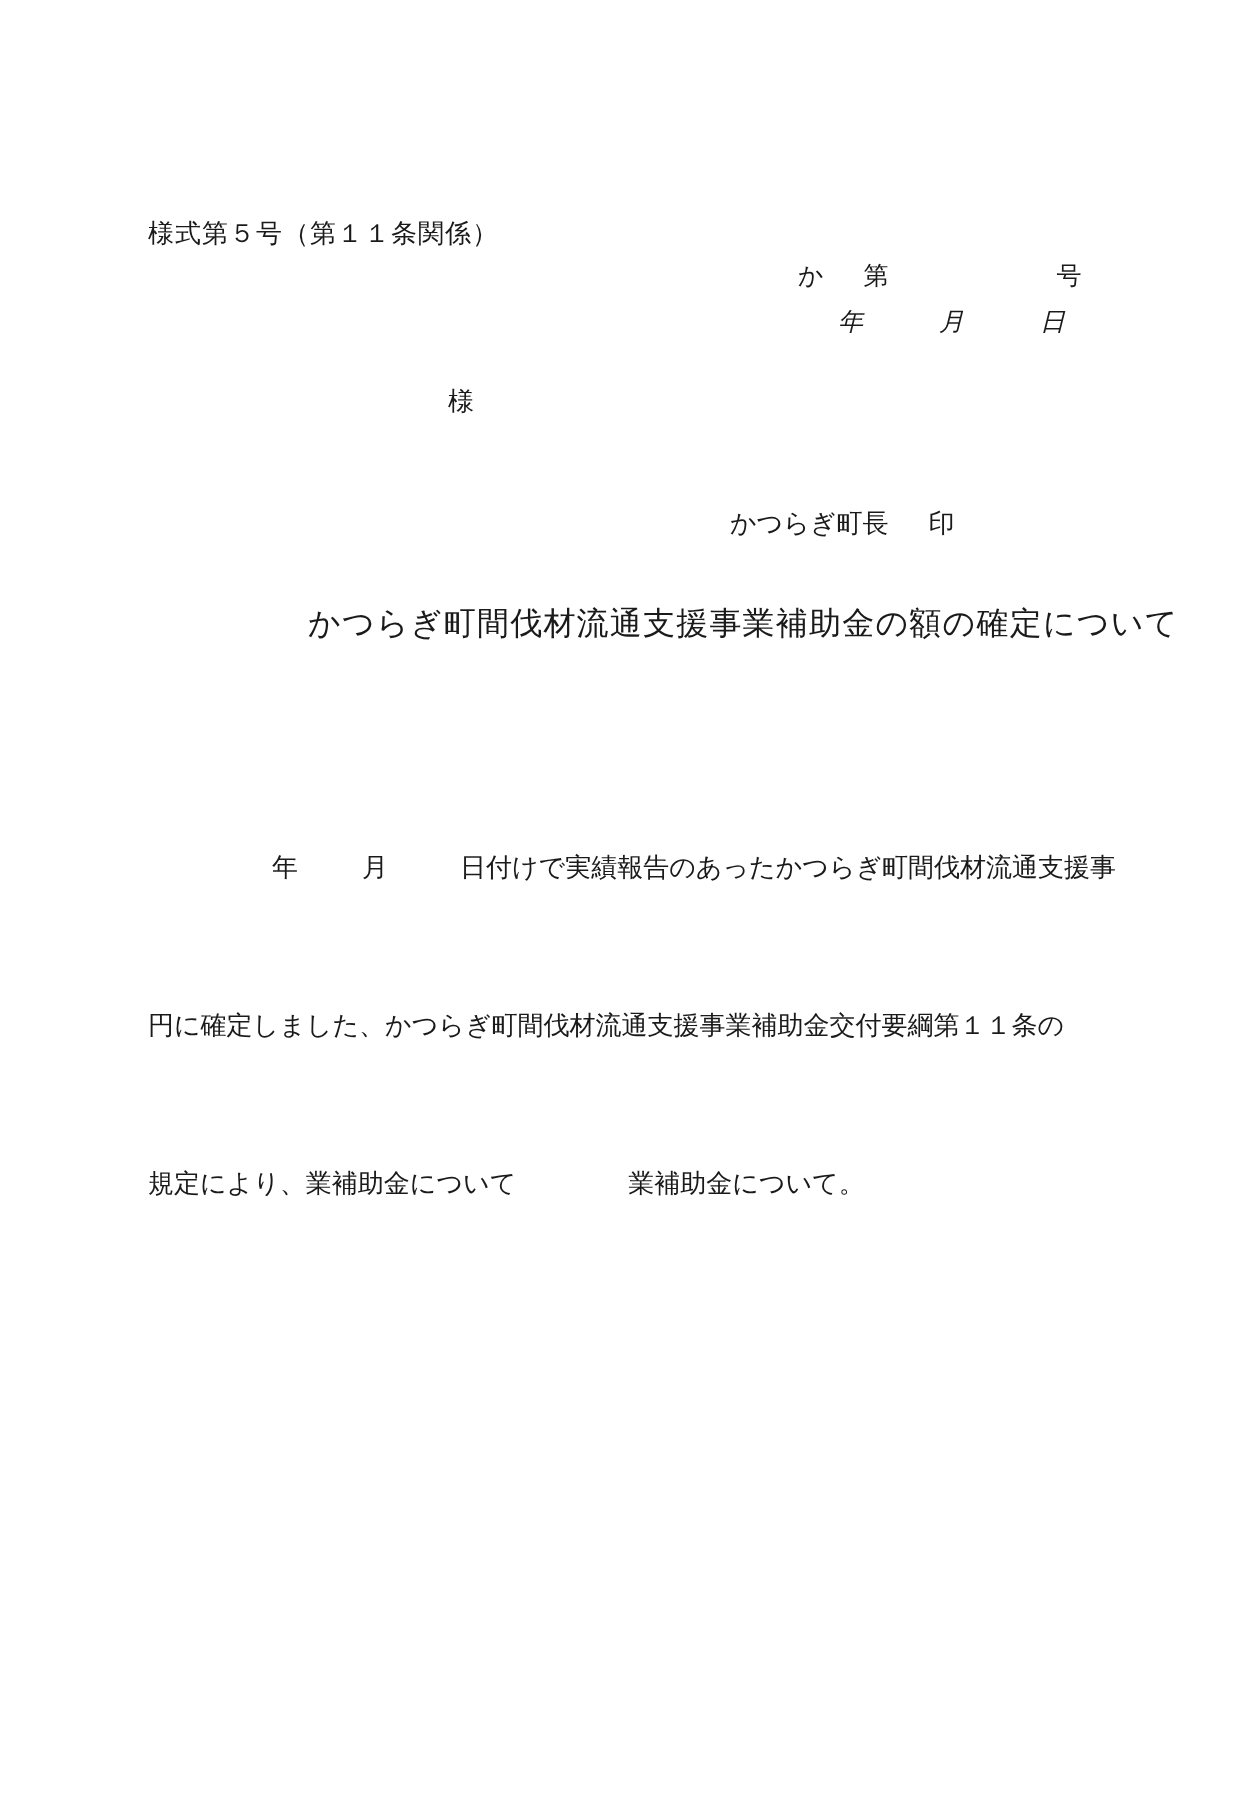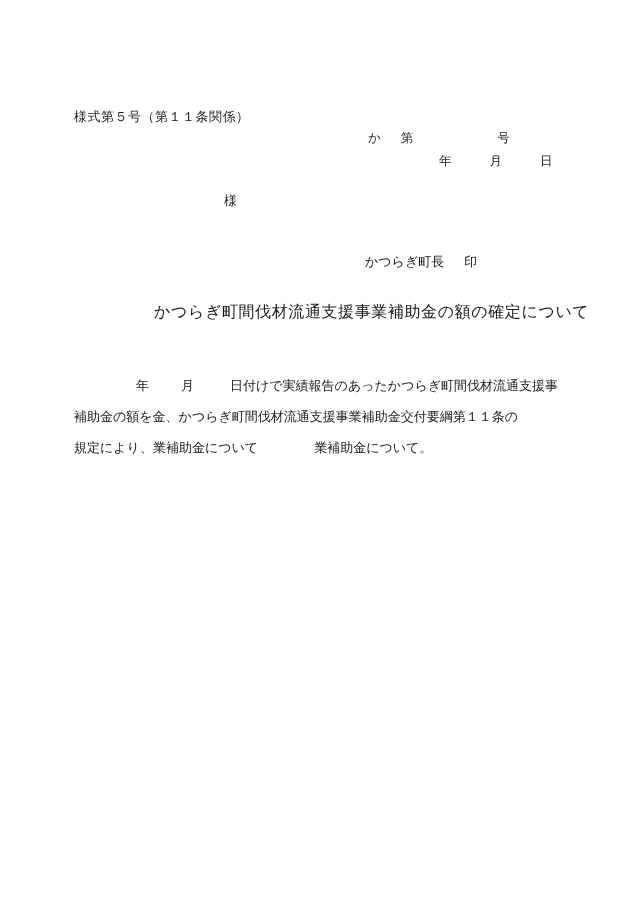--- a/index.html
+++ b/index.html
@@ -24,37 +24,38 @@
   .form-id {
     position: absolute;
     left: 74px;
     top: 108px;
     font-size: 13px;
     letter-spacing: 0.5px;
     white-space: nowrap;
   }
   .doc-number-row {
     position: absolute;
-    left: 368px;
+    left: 399px;
     top: 130px;
     font-size: 12.5px;
     white-space: nowrap;
     text-align: right;
   }
   .doc-number-row .label-ka { display: inline-block; }
   .doc-number-row .label-dai { display: inline-block; margin-left: 20px; }
   .doc-number-row .blank-num { display: inline-block; width: 84px; }
   .doc-number-row .label-go { display: inline-block; }
 
   .date-row {
     position: absolute;
-    left: 439px;
+    left: 419px;
     top: 153px;
     font-size: 12.5px;
     white-space: nowrap;
+    font-style: italic;
   }
   .date-row .seg { display: inline-block; }
   .date-row .gap-a { display: inline-block; width: 38px; }
   .date-row .gap-b { display: inline-block; width: 38px; }
 
   .addressee-row {
     position: absolute;
     left: 224px;
     top: 192px;
     font-size: 13px;
@@ -83,20 +84,21 @@
   .body-block {
     position: absolute;
     left: 74px;
     top: 370px;
     width: 484px;
     font-size: 13px;
     line-height: 31px;
   }
   .body-line {
     white-space: nowrap;
+    margin-top: 48px;
   }
   .indent-lg { display: inline-block; width: 62px; }
   .blank-sm { display: inline-block; width: 32px; }
   .blank-md { display: inline-block; width: 36px; }
   .blank-amount { display: inline-block; width: 56px; }
 </style>
 </head>
 <body>
 
 <div class="page">
@@ -118,19 +120,19 @@
   <div class="issuer-row">
     <span>かつらぎ町長</span><span class="seal">印</span>
   </div>
 
   <div class="doc-title">かつらぎ町間伐材流通支援事業補助金の額の確定について</div>
 
   <div class="body-block">
     <div class="body-line">
       <span class="indent-lg"></span><span>年</span><span class="blank-sm"></span><span>月</span><span class="blank-md"></span><span>日付けで実績報告のあったかつらぎ町間伐材流通支援事</span>
     </div>
-    <div class="body-line">補助金の額を金、かつらぎ町間伐材流通支援事業補助金交付要綱第１１条の</div>
+    <div class="body-line">円に確定しました、かつらぎ町間伐材流通支援事業補助金交付要綱第１１条の</div>
     <div class="body-line">
       <span>規定により、業補助金について</span><span class="blank-amount"></span><span>業補助金について。</span>
     </div>
   </div>
 
 </div>
 
 </body></html>

